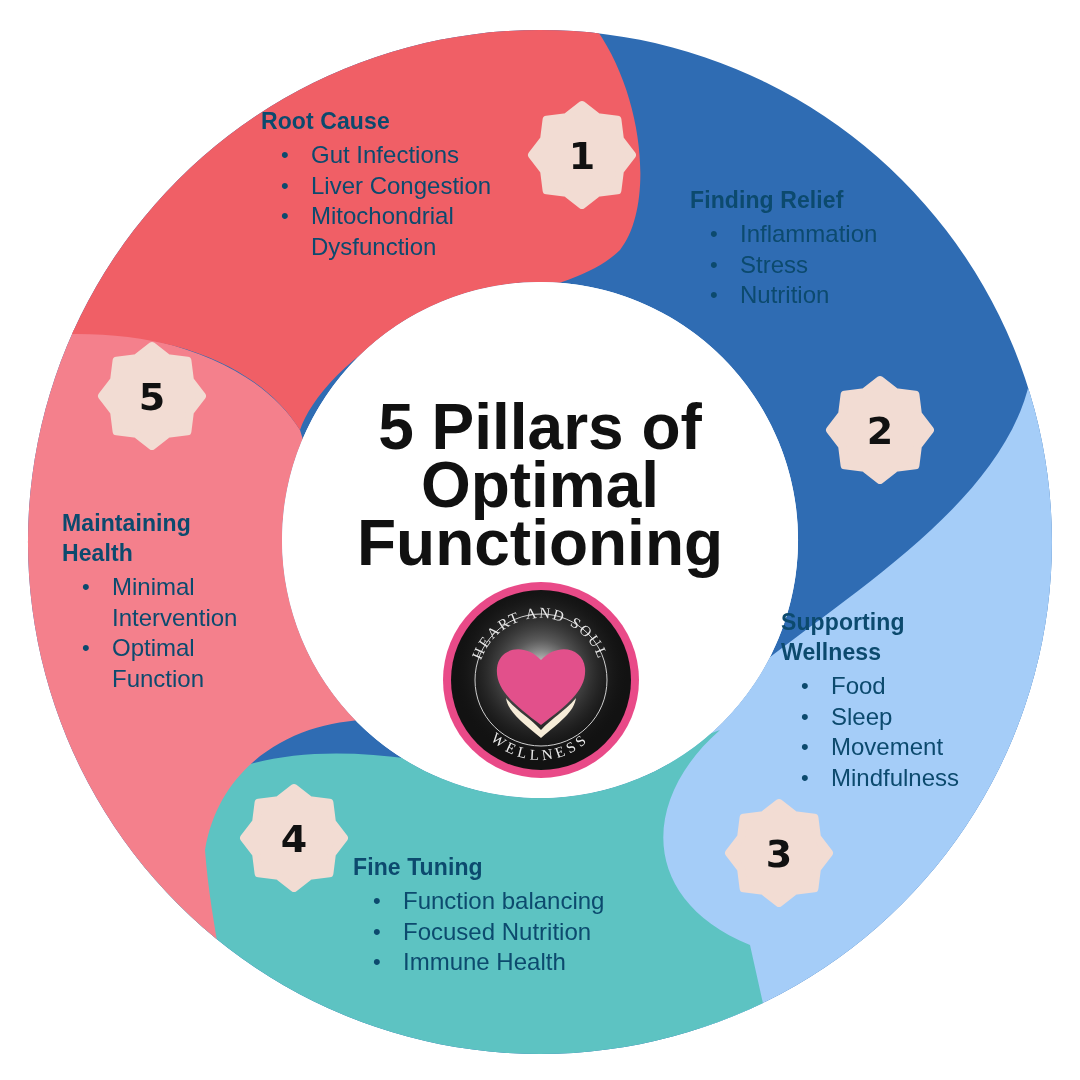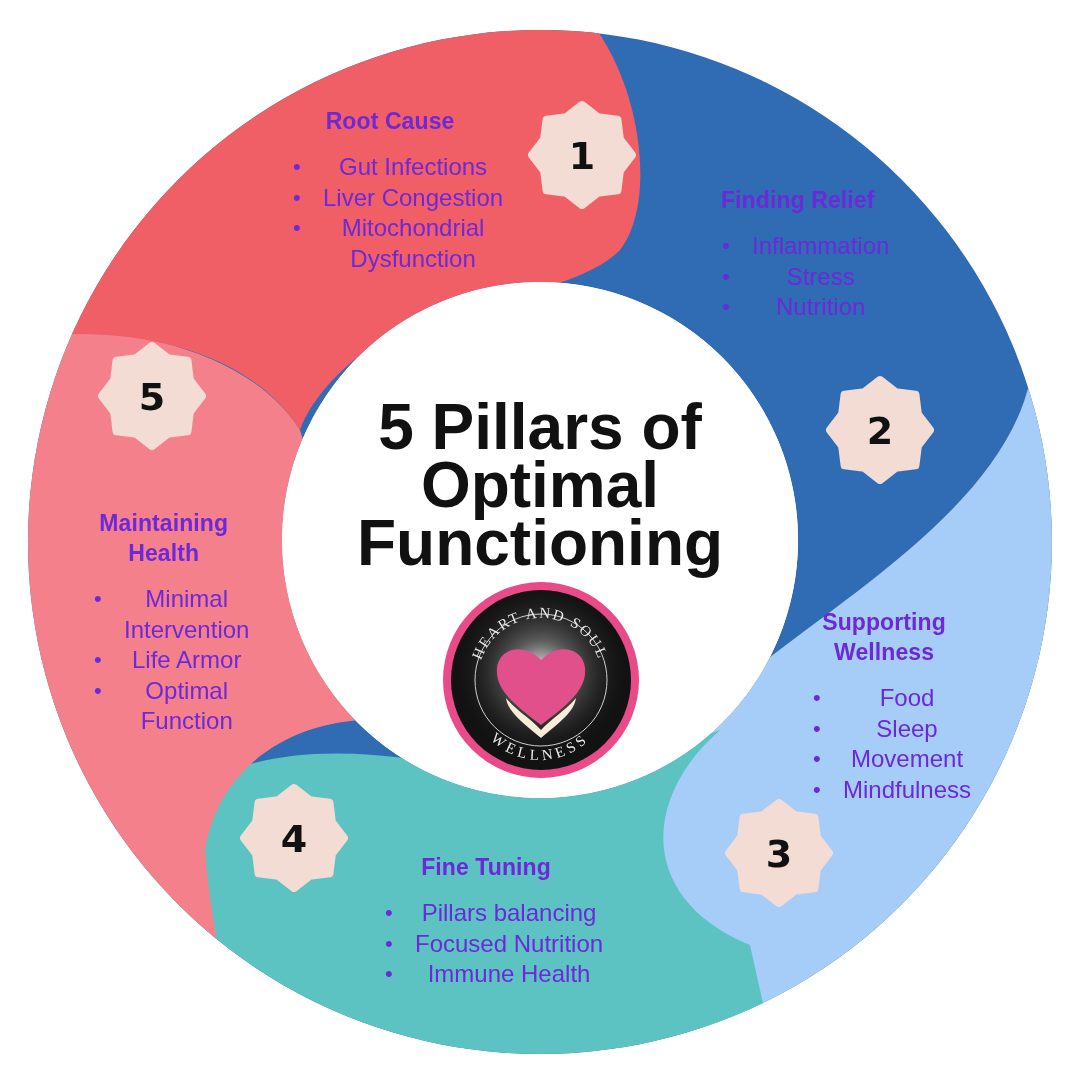--- a/index.html
+++ b/index.html
@@ -1,20 +1,20 @@
 <!DOCTYPE html>
 <html><head>
 <meta charset="utf-8">
 <style>
   html, body { margin:0; padding:0; background:#ffffff; }
   body { width:1080px; height:1080px; position:relative; overflow:hidden; font-family:"Liberation Sans", sans-serif; }
   #stage { position:absolute; left:0; top:0; width:1080px; height:1080px; }
-  .label { position:absolute; color:#6d28d9;text-align:center; }
+  .label { position:absolute; color:#0c4a6e; }
   .title-h { font-weight:bold; font-size:23px; line-height:30px; letter-spacing:0.1px; }
-  ul.items { list-style:none; margin:16px; padding:0; }
+  ul.items { list-style:none; margin:4px; padding:0; }
   ul.items li { position:relative; font-size:24px; line-height:30.5px; padding-left:46px; white-space:pre; }
   ul.items li::before { content:"\2022"; position:absolute; left:16px; top:0; font-size:22px; }
   .center-title { position:absolute; left:340px; top:398px; width:400px; text-align:center; font-weight:bold; font-size:64px; line-height:58px; color:#111; }
   .badge-num { font-family:"DejaVu Sans", sans-serif; font-weight:bold; font-size:38px; fill:#111; }
   .logo-text { font-family:"Liberation Serif", serif; fill:#e8e8e8; }
 </style>
 </head>
 <body>
 
 <div id="stage">
@@ -114,30 +114,29 @@
       <li>Food</li>
       <li>Sleep</li>
       <li>Movement</li>
       <li>Mindfulness</li>
     </ul>
   </div>
 
   <div class="label" style="left:353px;top:852px">
     <div class="title-h">Fine Tuning</div>
     <ul class="items">
-      <li>Pillars balancing</li>
+      <li>Function balancing</li>
       <li>Focused Nutrition</li>
       <li>Immune Health</li>
     </ul>
   </div>
 
   <div class="label" style="left:62px;top:508px">
     <div class="title-h" style="white-space:pre">Maintaining
 Health</div>
     <ul class="items">
       <li>Minimal
 Intervention</li>
-      <li>Life Armor</li>
       <li>Optimal
 Function</li>
     </ul>
   </div>
 </div>
 
 </body></html>

